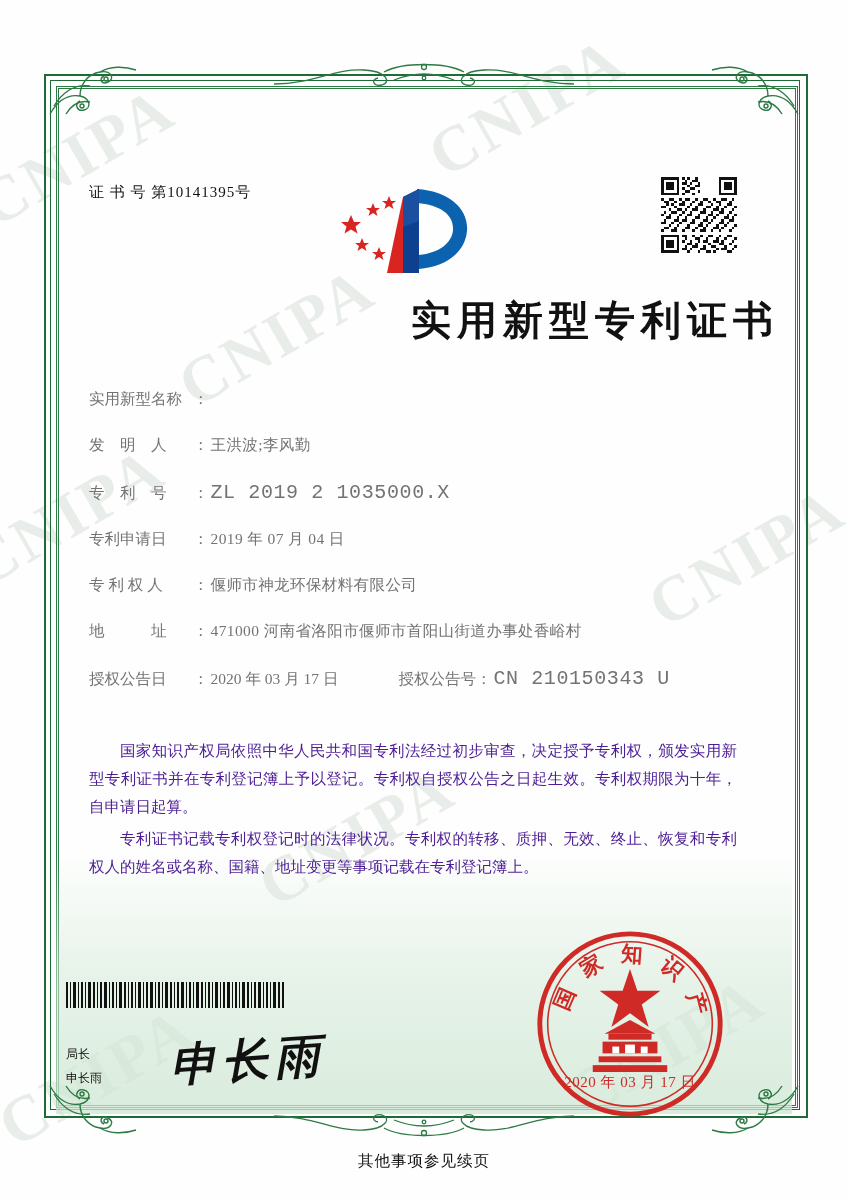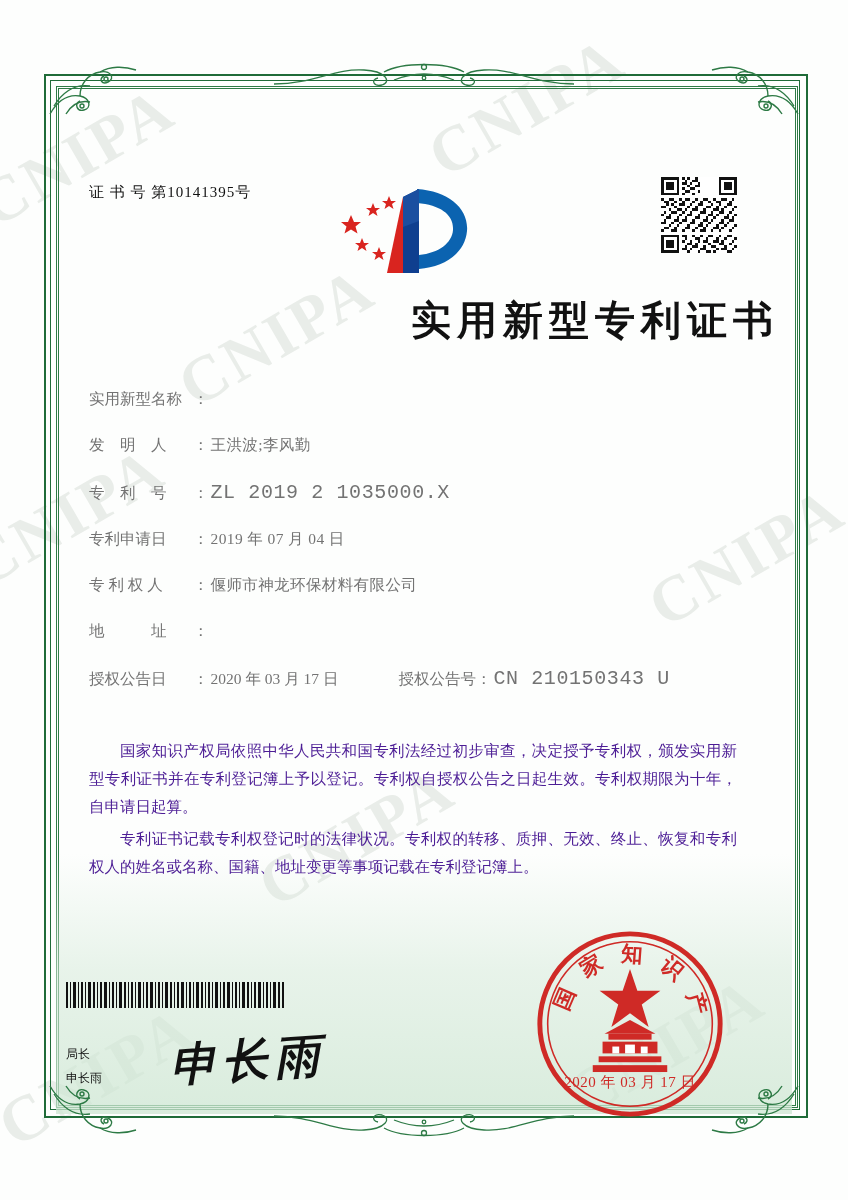--- a/index.html
+++ b/index.html
@@ -625,20 +625,21 @@
         <span class="field-value">2019 年 07 月 04 日</span>
       </div>
       <div class="field-row">
         <span class="field-label">专 利 权 人</span>
         <span class="field-colon">：</span>
         <span class="field-value">偃师市神龙环保材料有限公司</span>
       </div>
       <div class="field-row">
         <span class="field-label">地　　　址</span>
         <span class="field-colon">：</span>
+        <span class="field-value">471000 河南省洛阳市偃师市首阳山街道办事处香峪村</span>
       </div>
       <div class="field-row two-col">
         <span class="field-label">授权公告日</span>
         <span class="field-colon">：</span>
         <span>2020 年 03 月 17 日</span>
         <span class="second-label">授权公告号</span>
         <span class="field-colon">：</span>
         <span class="field-value mono">CN 210150343 U</span>
       </div>
     </div>
@@ -742,14 +743,15 @@
       <defs>
         <path id="sealArc" d="M 100,100 m -64,0 a 64,64 0 1,1 128,0"></path>
       </defs>
       <text font-family="Liberation Serif, serif" font-size="22" font-weight="bold" fill="#cf2a26" letter-spacing="6">
         <textPath href="#sealArc" startOffset="6%">国 家 知 识 产 权 局</textPath>
       </text>
     </svg>
   </div>
   <div class="seal-date">2020 年 03 月 17 日</div>
 
+  <div class="footer-note" style="bottom:28px;">其他事项参见续页</div>
 
 </div>
 
 </body></html>

